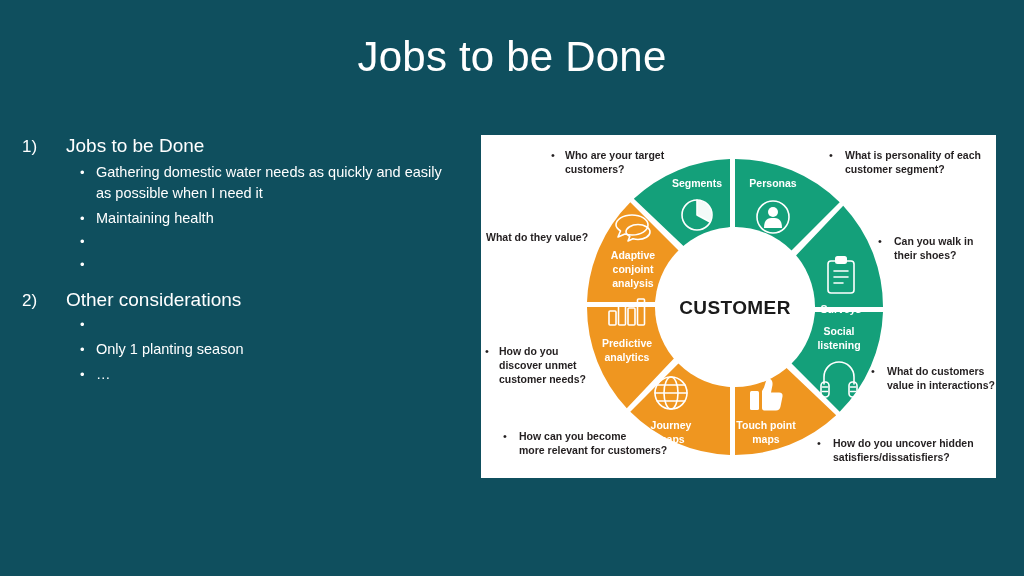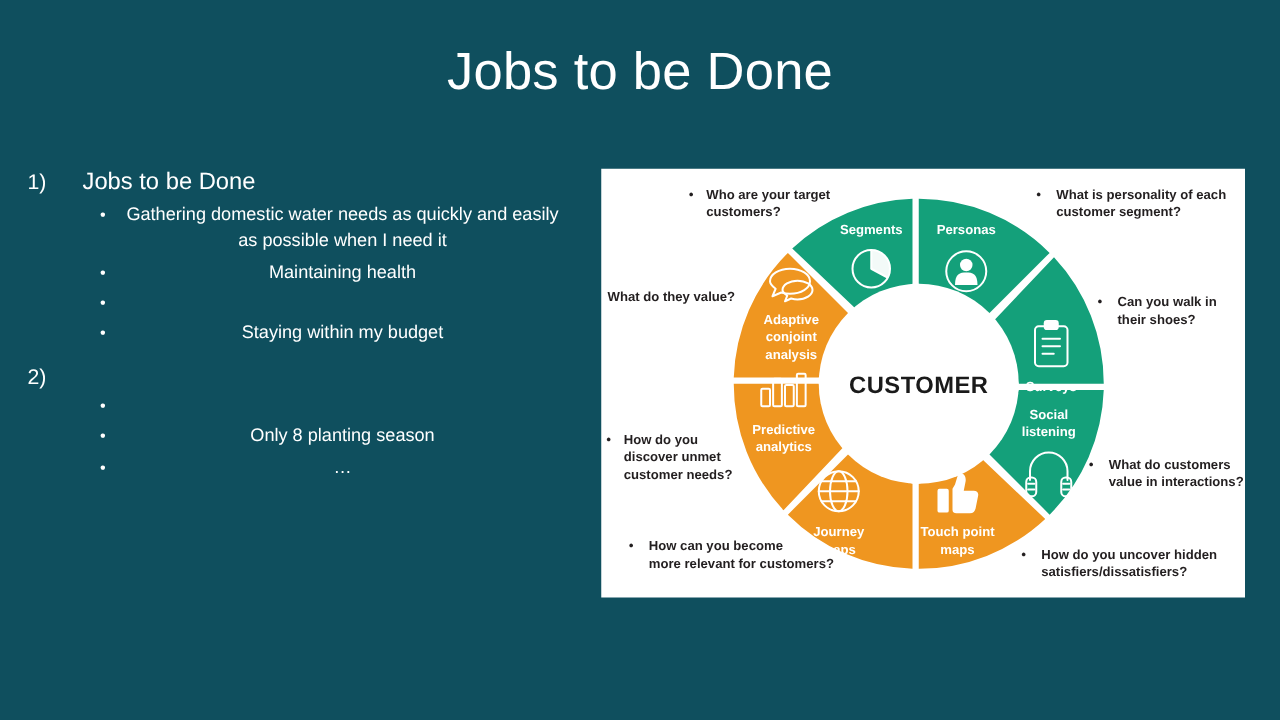--- a/index.html
+++ b/index.html
@@ -60,21 +60,21 @@
     line-height: 1.45;
     margin-bottom: 4px;
     padding-left: 58px;
   }
   .sub-bullet {
     flex: 0 0 16px;
     font-size: 13px;
     line-height: 1.45;
     color: #ffffff;
   }
-  .sub-text { flex: 1 1 auto; text-align: center; }
+  .sub-text { flex: 1 1 auto; }
 
   
   #diagram-panel {
     position: absolute;
     left: 481px;
     top: 135px;
     width: 515px;
     height: 343px;
     background: #ffffff;
     overflow: hidden;
@@ -140,36 +140,36 @@
       </li>
       <li class="sub-item">
         <span class="sub-bullet">•</span>
         <span class="sub-text">Maintaining health</span>
       </li>
       <li class="sub-item">
         <span class="sub-bullet">•</span>
       </li>
       <li class="sub-item">
         <span class="sub-bullet">•</span>
-        <span class="sub-text">Staying within my budget</span>
       </li>
     </ul>
   </div>
 
   <div class="section" style="margin-top:14px;">
     <div class="section-head">
       <span class="section-num">2)</span>
+      <span class="section-title">Other considerations</span>
     </div>
     <ul class="sub-list">
       <li class="sub-item">
         <span class="sub-bullet">•</span>
       </li>
       <li class="sub-item">
         <span class="sub-bullet">•</span>
-        <span class="sub-text">Only 8 planting season</span>
+        <span class="sub-text">Only 1 planting season</span>
       </li>
       <li class="sub-item">
         <span class="sub-bullet">•</span>
         <span class="sub-text">…</span>
       </li>
     </ul>
   </div>
 
 </div>
 

